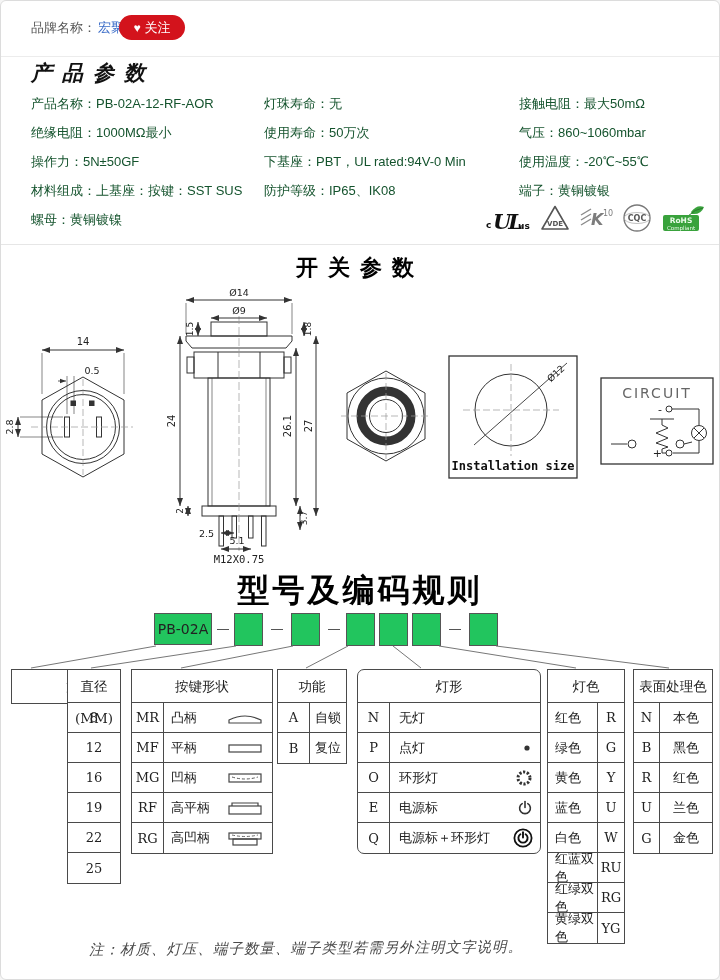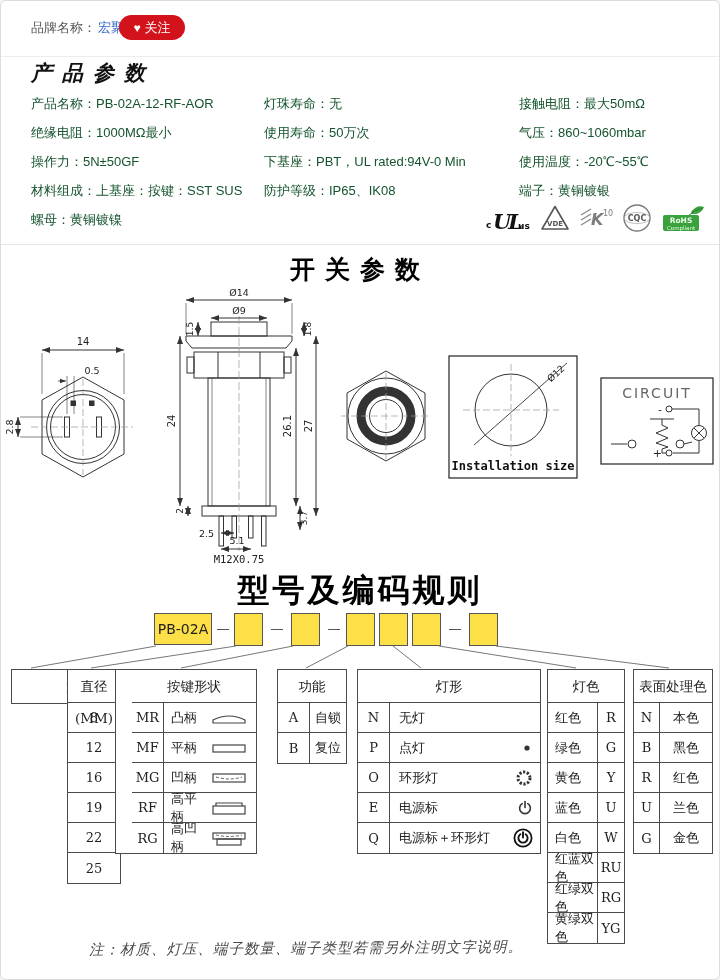--- a/index.html
+++ b/index.html
@@ -17,38 +17,38 @@
   .brush-title{position:absolute;left:30px;top:58px;font-family:"DejaVu Serif",serif;font-style:italic;
         font-weight:bold;font-size:21px;letter-spacing:10px;color:#111;}
   .big-title{position:absolute;width:100%;text-align:center;font-weight:bold;color:#000;}
   
   .spec-col{position:absolute;top:88px;}
   .spec-row{height:29px;line-height:29px;font-size:13px;color:#14532d;white-space:nowrap;}
   .sect-rule{position:absolute;left:0;width:100%;border-top:1px solid #e6e6e6;}
   .certs{position:absolute;left:484px;top:202px;display:flex;align-items:center;gap:9px;}
   .certs span{display:flex;}
   
-  .code-box{position:absolute;border:1.5px solid #555;background:#fde047;box-sizing:border-box;}
+  .code-box{position:absolute;border:1.5px solid #555;background:#22c55e;box-sizing:border-box;}
   .code-prefix{font-size:14px;color:#222;display:flex;align-items:center;justify-content:center;font-family:"DejaVu Sans",sans-serif;}
   .dash{position:absolute;height:0;border-top:1.5px solid #555;width:12px;}
   
   .t-table{position:absolute;border:1px solid #4a4a4a;background:#fff;box-sizing:border-box;font-family:"DejaVu Serif",serif;}
   .t-head{height:32px;line-height:32px;text-align:center;border-bottom:1px solid #4a4a4a;font-size:13.5px;color:#222;}
   .t-row{height:30px;display:flex;border-bottom:1px solid #4a4a4a;box-sizing:border-box;}
   .t-row:last-child{border-bottom:none;}
   .t-cell{display:flex;align-items:center;justify-content:center;font-size:13px;color:#222;
           border-right:1px solid #4a4a4a;box-sizing:border-box;overflow:hidden;}
   .t-cell:last-child{border-right:none;}
   .t-cell .icon{margin-left:auto;margin-right:7px;display:flex;align-items:center;}
   .tbl-model{width:48px;height:33px;display:flex;align-items:center;justify-content:center;font-size:13.5px;border:1px solid #4a4a4a;}
   .tbl-diameter{width:54px;} .tbl-diameter .t-cell{flex:1;}
   .tbl-shape{width:142px;} .tbl-shape .t-cell:first-child{width:32px;flex:none;}
   .tbl-shape .t-cell:last-child{flex:1;justify-content:flex-start;padding-left:7px;}
   .tbl-function{width:70px;} .tbl-function .t-cell:first-child{width:32px;flex:none;} .tbl-function .t-cell:last-child{flex:1;}
-  .tbl-lamp{width:184px;} .tbl-lamp .t-cell:first-child{width:32px;flex:none;}
+  .tbl-lamp{width:184px;border-radius:7px;} .tbl-lamp .t-cell:first-child{width:32px;flex:none;}
   .tbl-lamp .t-cell:last-child{flex:1;justify-content:flex-start;padding-left:9px;}
   .tbl-lampcolor{width:78px;} .tbl-lampcolor .t-cell:first-child{flex:1;justify-content:flex-start;padding-left:7px;}
   .tbl-lampcolor .t-cell:last-child{width:26px;flex:none;}
   .tbl-surface{width:80px;} .tbl-surface .t-cell:first-child{width:26px;flex:none;} .tbl-surface .t-cell:last-child{flex:1;}
   
   .note{position:absolute;left:88px;top:938px;font-family:"DejaVu Serif",serif;font-style:italic;
         font-size:14.5px;color:#4a4a4a;letter-spacing:1px;transform:rotate(-0.4deg);}
   svg text{font-family:"DejaVu Sans",sans-serif;}
 </style>
 </head>
@@ -127,21 +127,21 @@
         <path d="M27,13 Q34,6 42,5" fill="none" stroke="#2c7d2e" stroke-width="1"></path>
         <rect x="2" y="12" width="36" height="16" rx="2" fill="#39a23c"></rect>
         <text x="20" y="20" font-size="7.5" font-weight="bold" fill="#eafbe9" text-anchor="middle">RoHS</text>
         <text x="20" y="26.5" font-size="5.5" fill="#eafbe9" text-anchor="middle">Compliant</text>
       </svg>
     </span>
   </div>
 
   <div class="sect-rule" style="top:243px;"></div>
 
-  <div class="big-title" style="top:252px;font-size:25px;letter-spacing:10px;">开关参数</div>
+  <div class="big-title" style="top:252px;font-size:22px;letter-spacing:10px;">开关参数</div>
 
   <svg class="abs" style="left:0;top:285px;" width="720" height="283" viewBox="0 0 720 283">
     <defs>
       <marker id="ar" markerWidth="9" markerHeight="8" refX="8" refY="4" orient="auto-start-reverse">
         <path d="M0,1 L8,4 L0,7 Z" fill="#333"></path>
       </marker>
     </defs>
     <g stroke="#333" stroke-width="1" fill="none">
 
       <g>
@@ -310,21 +310,21 @@
         <div class="t-cell">
           <span>22</span>
         </div>
       </div>
       <div class="t-row">
         <div class="t-cell">
           <span>25</span>
         </div>
       </div>
     </div>
-  <div class="t-table tbl-shape" style="left:114px;top:668px;padding-left:16px;">
+  <div class="t-table tbl-shape" style="left:130px;top:668px;">
       <div class="t-head">按键形状</div>
       <div class="t-row">
         <div class="t-cell">
           <span>MR</span>
         </div>
         <div class="t-cell">
           <span>凸柄</span>
           <span class="icon">
             <svg width="40" height="14" viewBox="0 0 40 14">
               <path d="M4,12 V9 Q20,1 36,9 V12 Z" fill="none" stroke="#444" stroke-width="1.2"></path>

